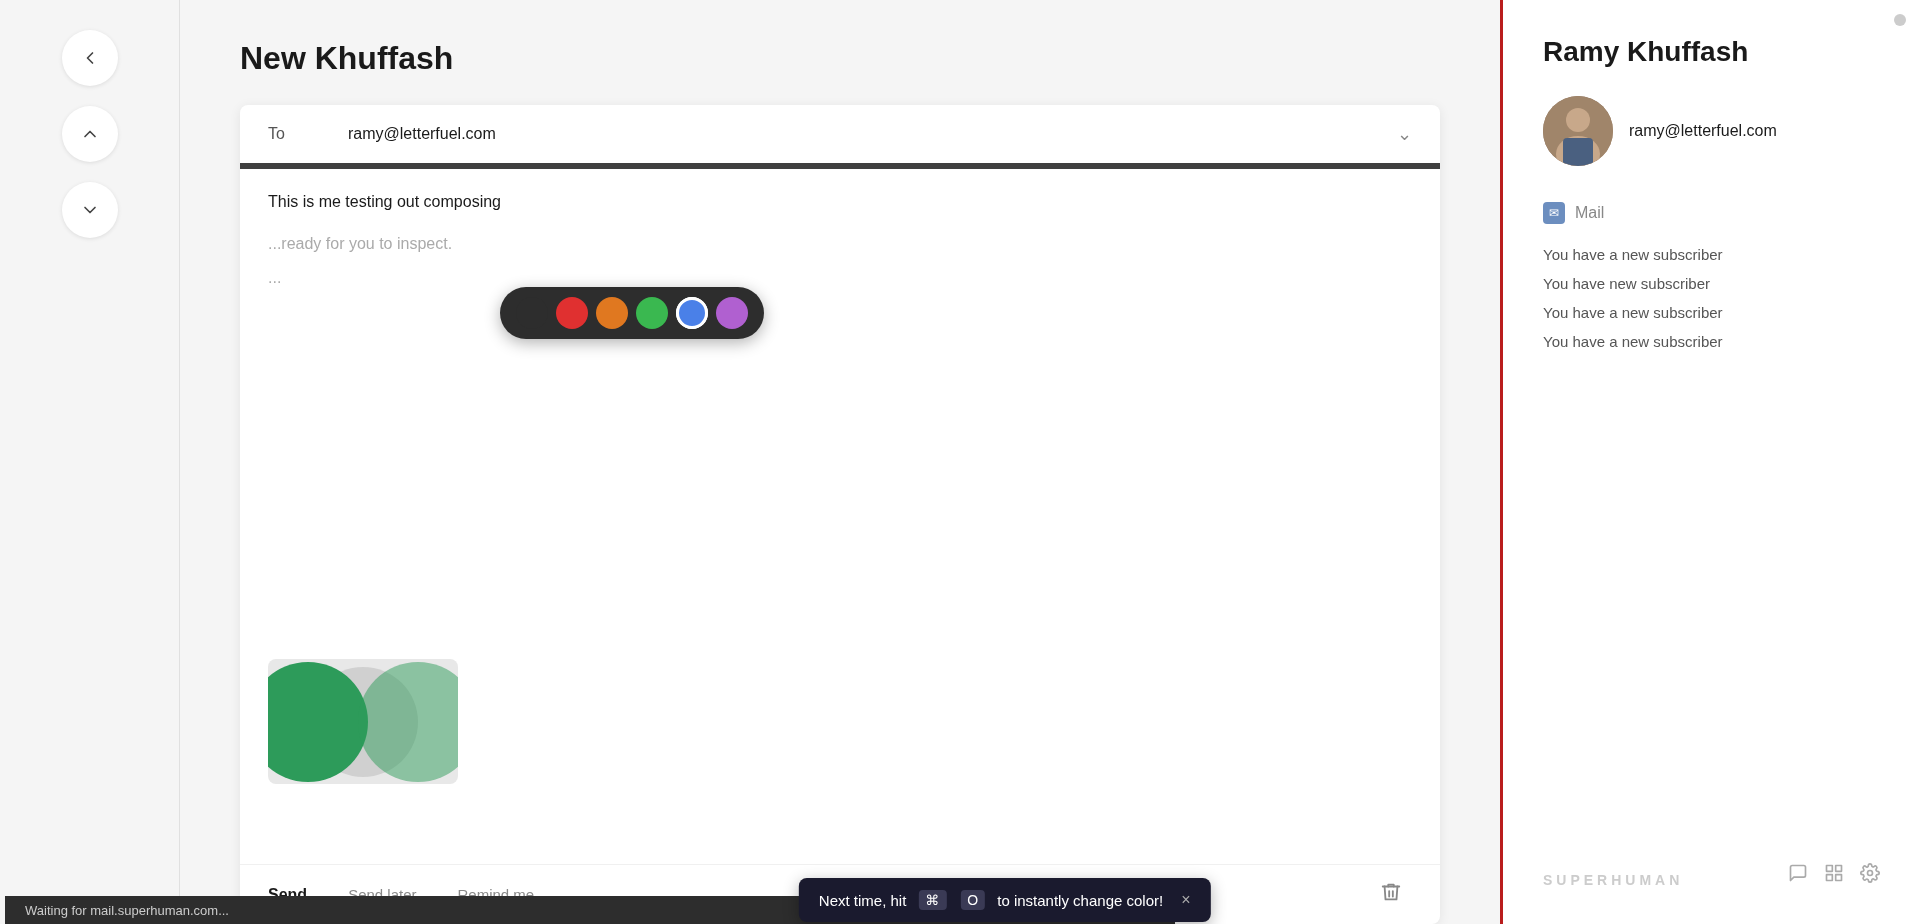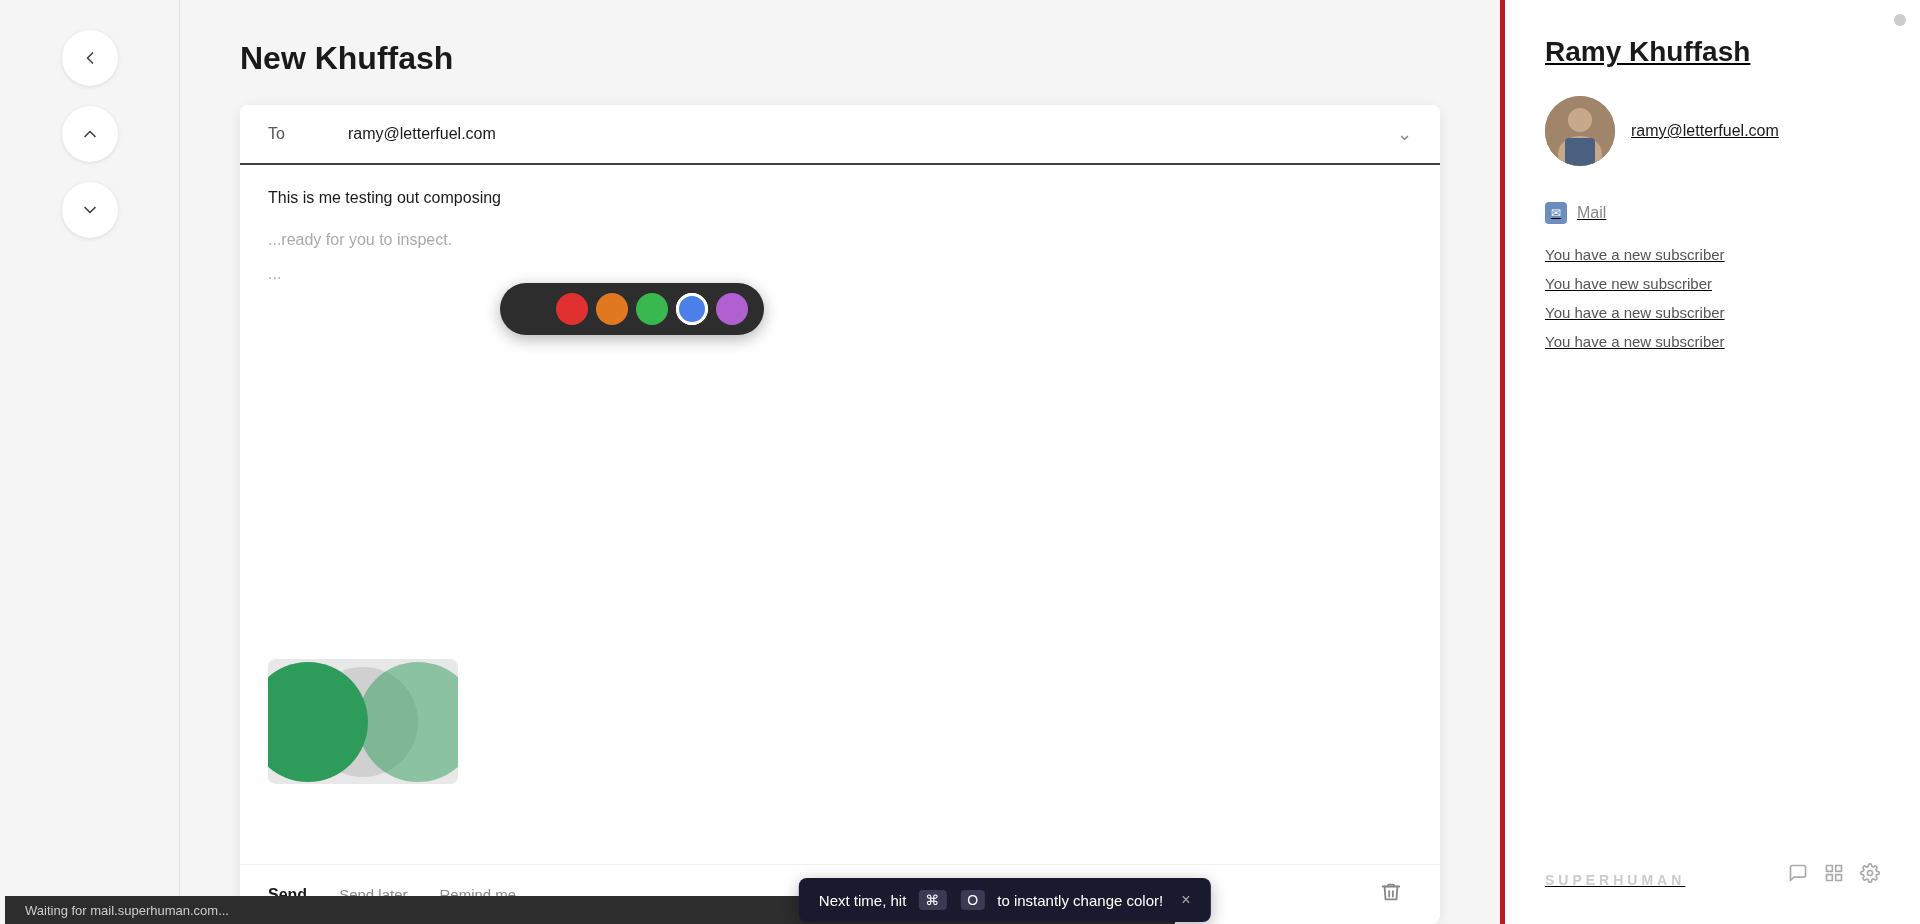--- a/index.html
+++ b/index.html
@@ -71,21 +71,21 @@
       flex-direction: column;
       overflow: hidden;
       position: relative;
     }
 
     
     .to-field {
       display: flex;
       align-items: center;
       padding: 18px 28px;
-      border-bottom: 2px solid #404040;
+      border-bottom: 6px solid #404040;
     }
     .to-label {
       font-size: 16px;
       color: #555;
       width: 80px;
       flex-shrink: 0;
     }
     .to-email {
       flex: 1;
       font-size: 16px;
@@ -208,21 +208,21 @@
       border-radius: 50%;
       background: #d0d0d0;
     }
 
     
     .bottom-toolbar {
       display: flex;
       align-items: center;
       padding: 16px 28px;
       border-top: 1px solid #f0f0f0;
-      gap: 0;
+      gap: 9px;
       position: relative;
     }
     .send-btn {
       font-size: 16px;
       font-weight: 600;
       color: #1a1a1a;
       background: none;
       border: none;
       cursor: pointer;
       margin-right: 32px;
@@ -292,25 +292,24 @@
       position: fixed;
       bottom: 0;
       left: 5px;
       width: 1170px;
     }
 
     
     .right-panel {
       width: 420px;
       background: white;
-      border-left: 5px solid #b91c1c;
+      border-left: 3px solid #b91c1c;
       display: flex;
       flex-direction: column;
       padding: 36px 40px;
-      text-decoration: underline;
     }
 
     .contact-name {
       font-size: 28px;
       font-weight: 600;
       color: #1a1a1a;
       margin-bottom: 28px;
     }
 
     .contact-info {

